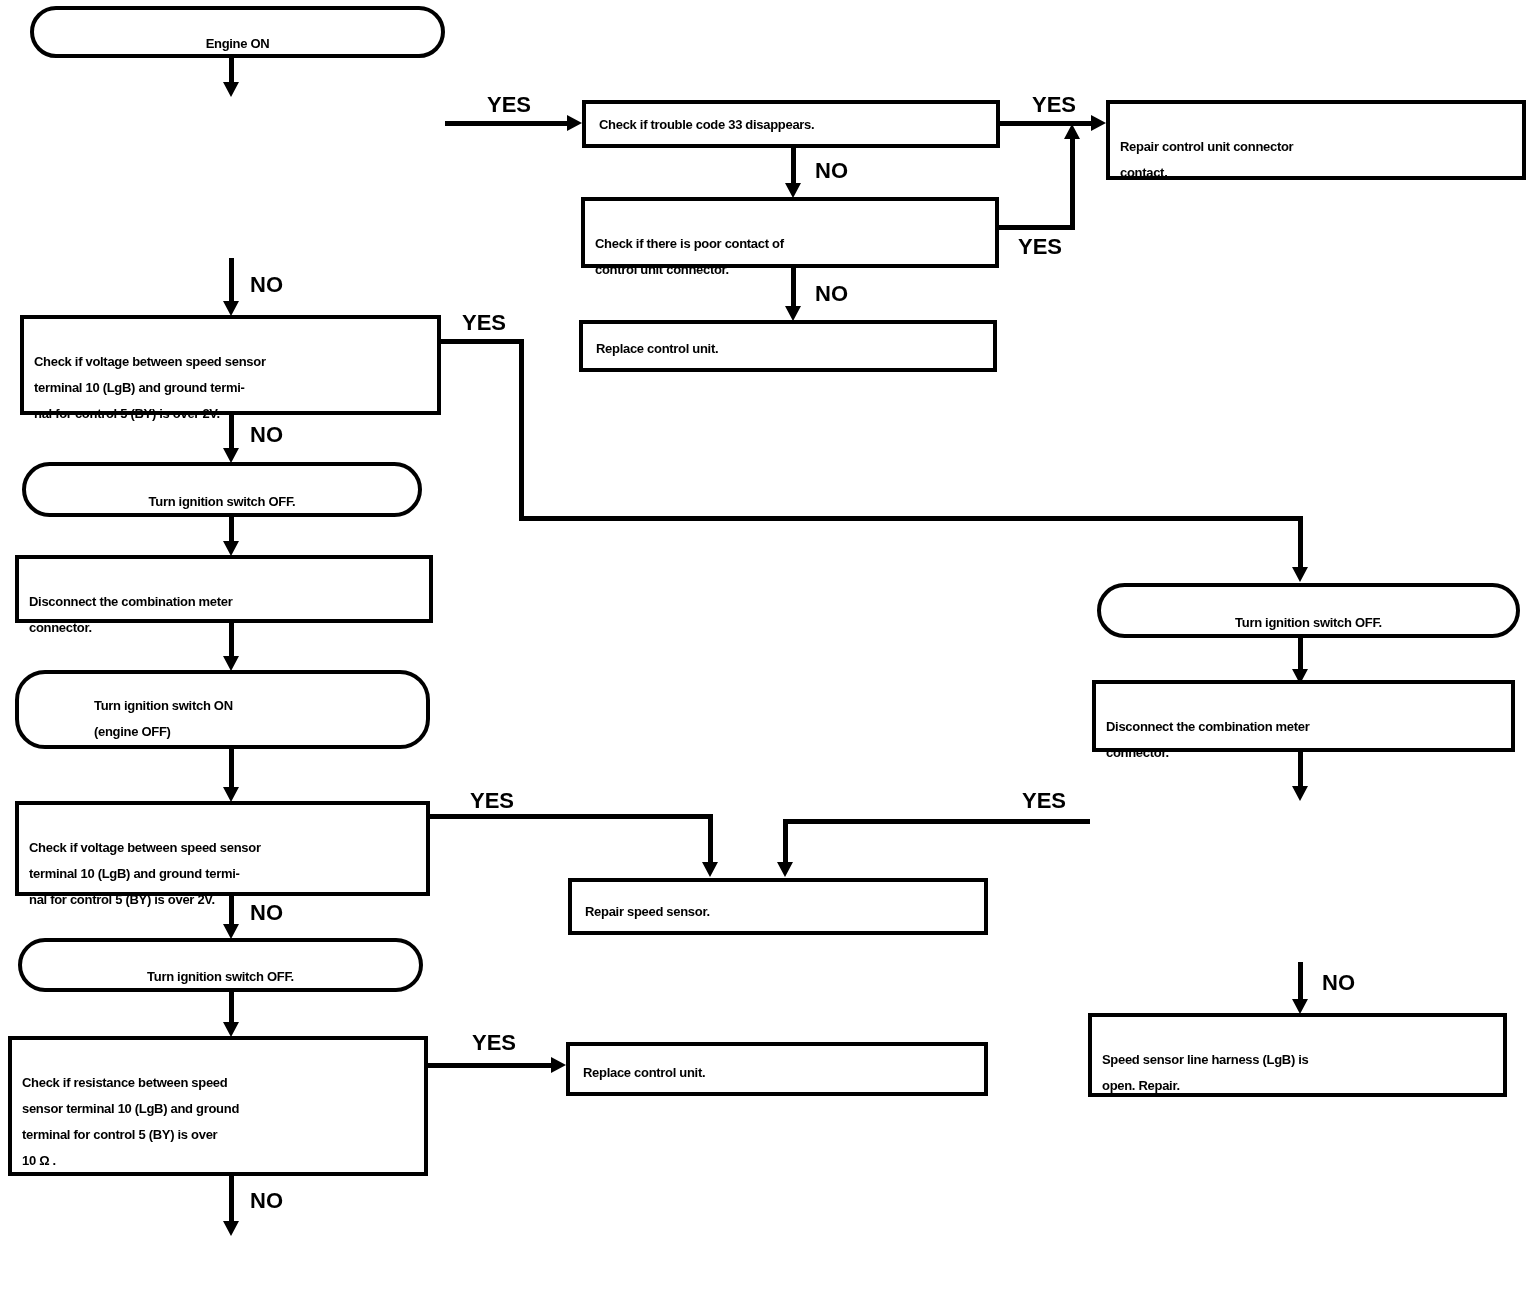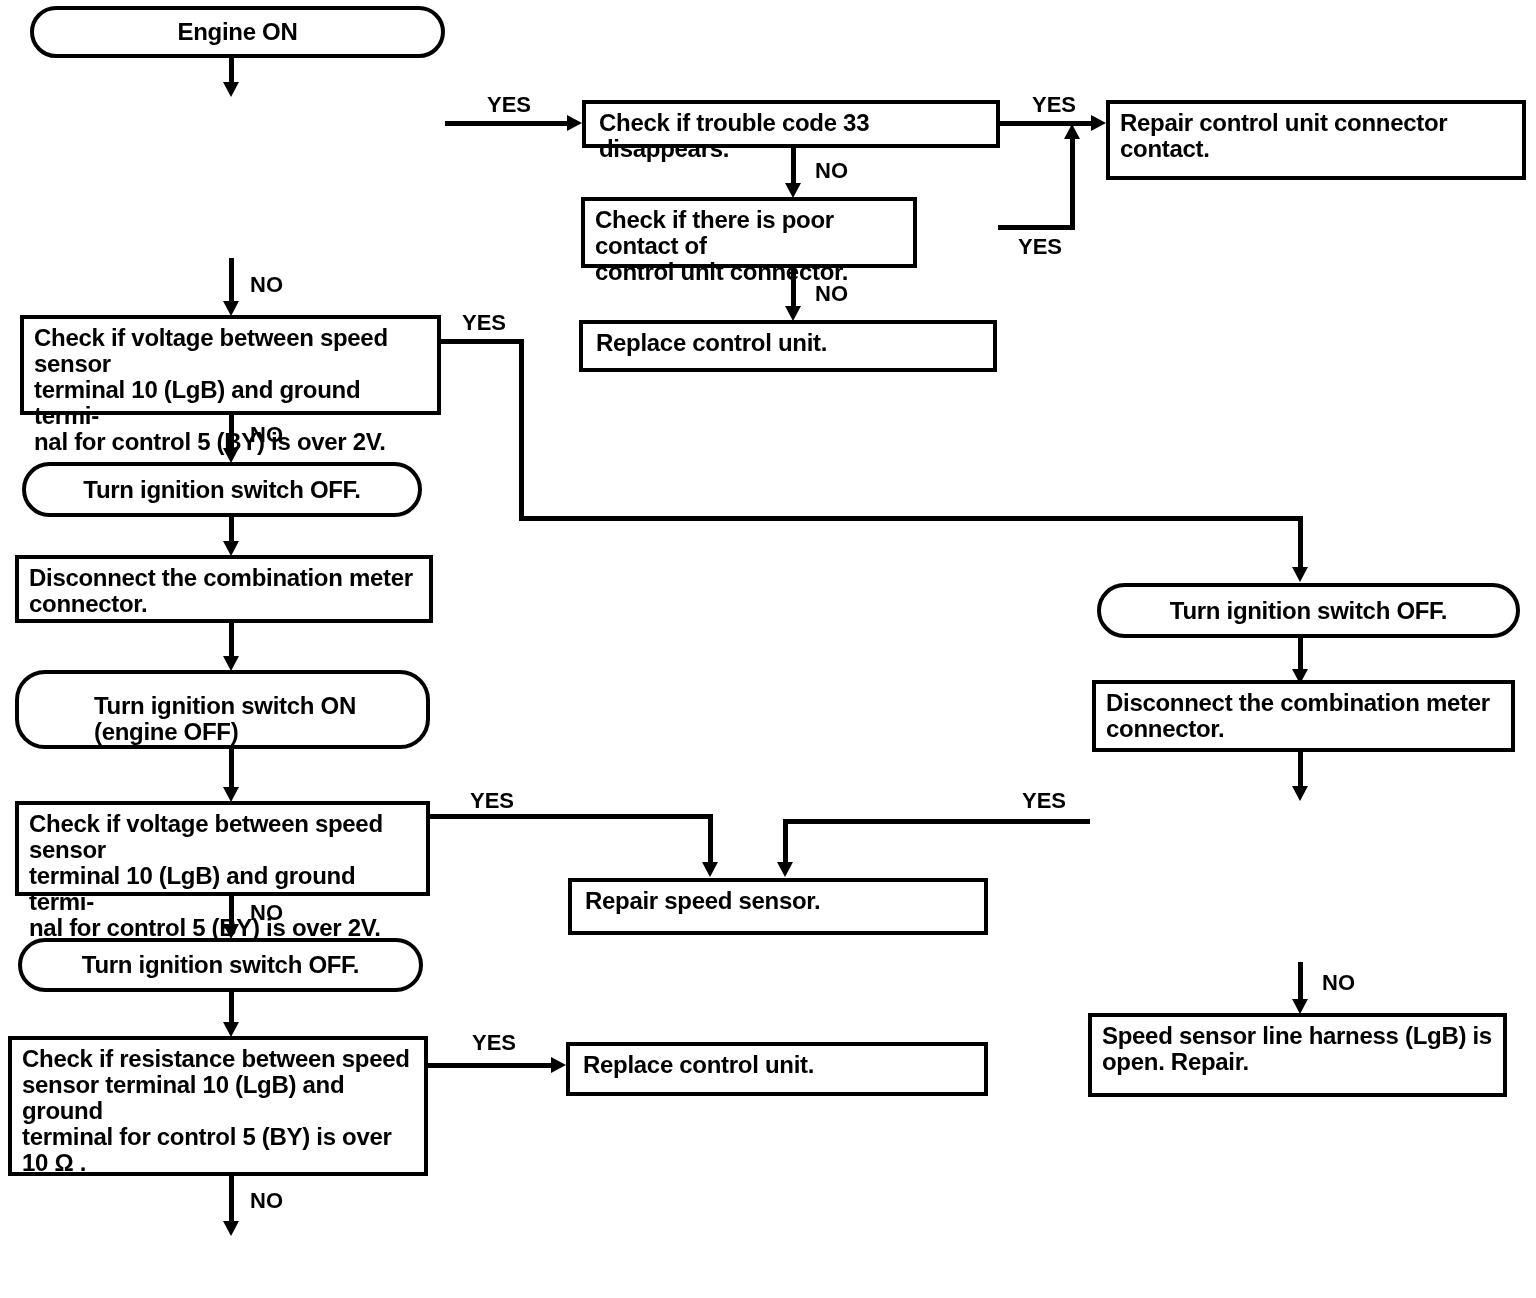--- a/index.html
+++ b/index.html
@@ -4,27 +4,27 @@
 <style>
   html,body{margin:0;padding:0;background:#fff;}
   #canvas{
     position:relative;width:1536px;height:1298px;background:#fff;overflow:hidden;
     font-family:"Liberation Sans", sans-serif;font-weight:bold;color:#000;
   }
   .box{
     position:absolute;border:4px solid #000;background:#fff;box-sizing:border-box;
     display:flex;align-items:flex-start;padding:6px 10px;
   }
-  .box.vcenter{align-items:flex-start;padding-left:13px;}
+  .box.vcenter{align-items:flex-end;padding-left:13px;}
   .pill{
     position:absolute;border:4px solid #000;background:#fff;box-sizing:border-box;
     border-radius:30px;display:flex;align-items:center;justify-content:center;text-align:center;
   }
   .pill.leftblock{justify-content:flex-start;text-align:left;padding-left:75px;align-items:flex-end;}
-  .txt{white-space:pre-line;font-size:24px;line-height:26px;letter-spacing:-0.3px;}
+  .txt{white-space:pre-line;font-size:13px;line-height:26px;letter-spacing:-0.3px;margin-top:24px;}
   .lbl{position:absolute;font-size:22px;letter-spacing:0;}
   .vl{position:absolute;width:5px;background:#000;}
   .hl{position:absolute;height:5px;background:#000;}
   .ar-d{position:absolute;width:0;height:0;border-left:8px solid transparent;border-right:8px solid transparent;border-top:15px solid #000;}
   .ar-u{position:absolute;width:0;height:0;border-left:8px solid transparent;border-right:8px solid transparent;border-bottom:15px solid #000;}
   .ar-r{position:absolute;width:0;height:0;border-top:8px solid transparent;border-bottom:8px solid transparent;border-left:15px solid #000;}
 </style>
 </head>
 <body>
 
@@ -70,21 +70,21 @@
 sensor terminal 10 (LgB) and ground
 terminal for control 5 (BY) is over
 10 Ω .</span>
   </div>
 
 
   <div class="box vcenter" style="left:582px;top:100px;width:418px;height:48px">
     <span class="txt">Check if trouble code 33 disappears.</span>
   </div>
 
-  <div class="box" style="left:581px;top:197px;width:336px;height:71px">
+  <div class="box" style="left:581px;top:197px;width:418px;height:71px">
     <span class="txt">Check if there is poor contact of
 control unit connector.</span>
   </div>
 
   <div class="box vcenter" style="left:579px;top:320px;width:418px;height:52px">
     <span class="txt">Replace control unit.</span>
   </div>
 
   <div class="box vcenter" style="left:568px;top:878px;width:420px;height:57px">
     <span class="txt">Repair speed sensor.</span>

